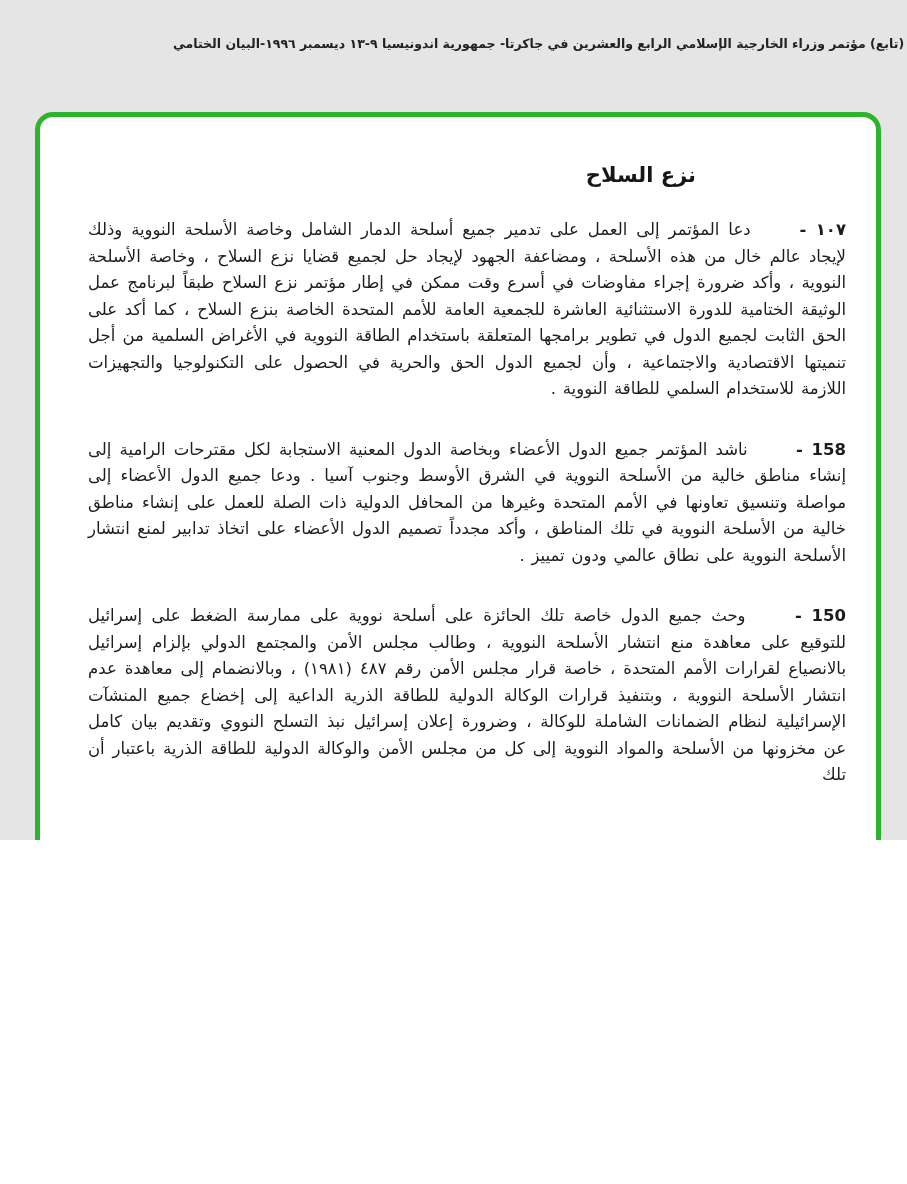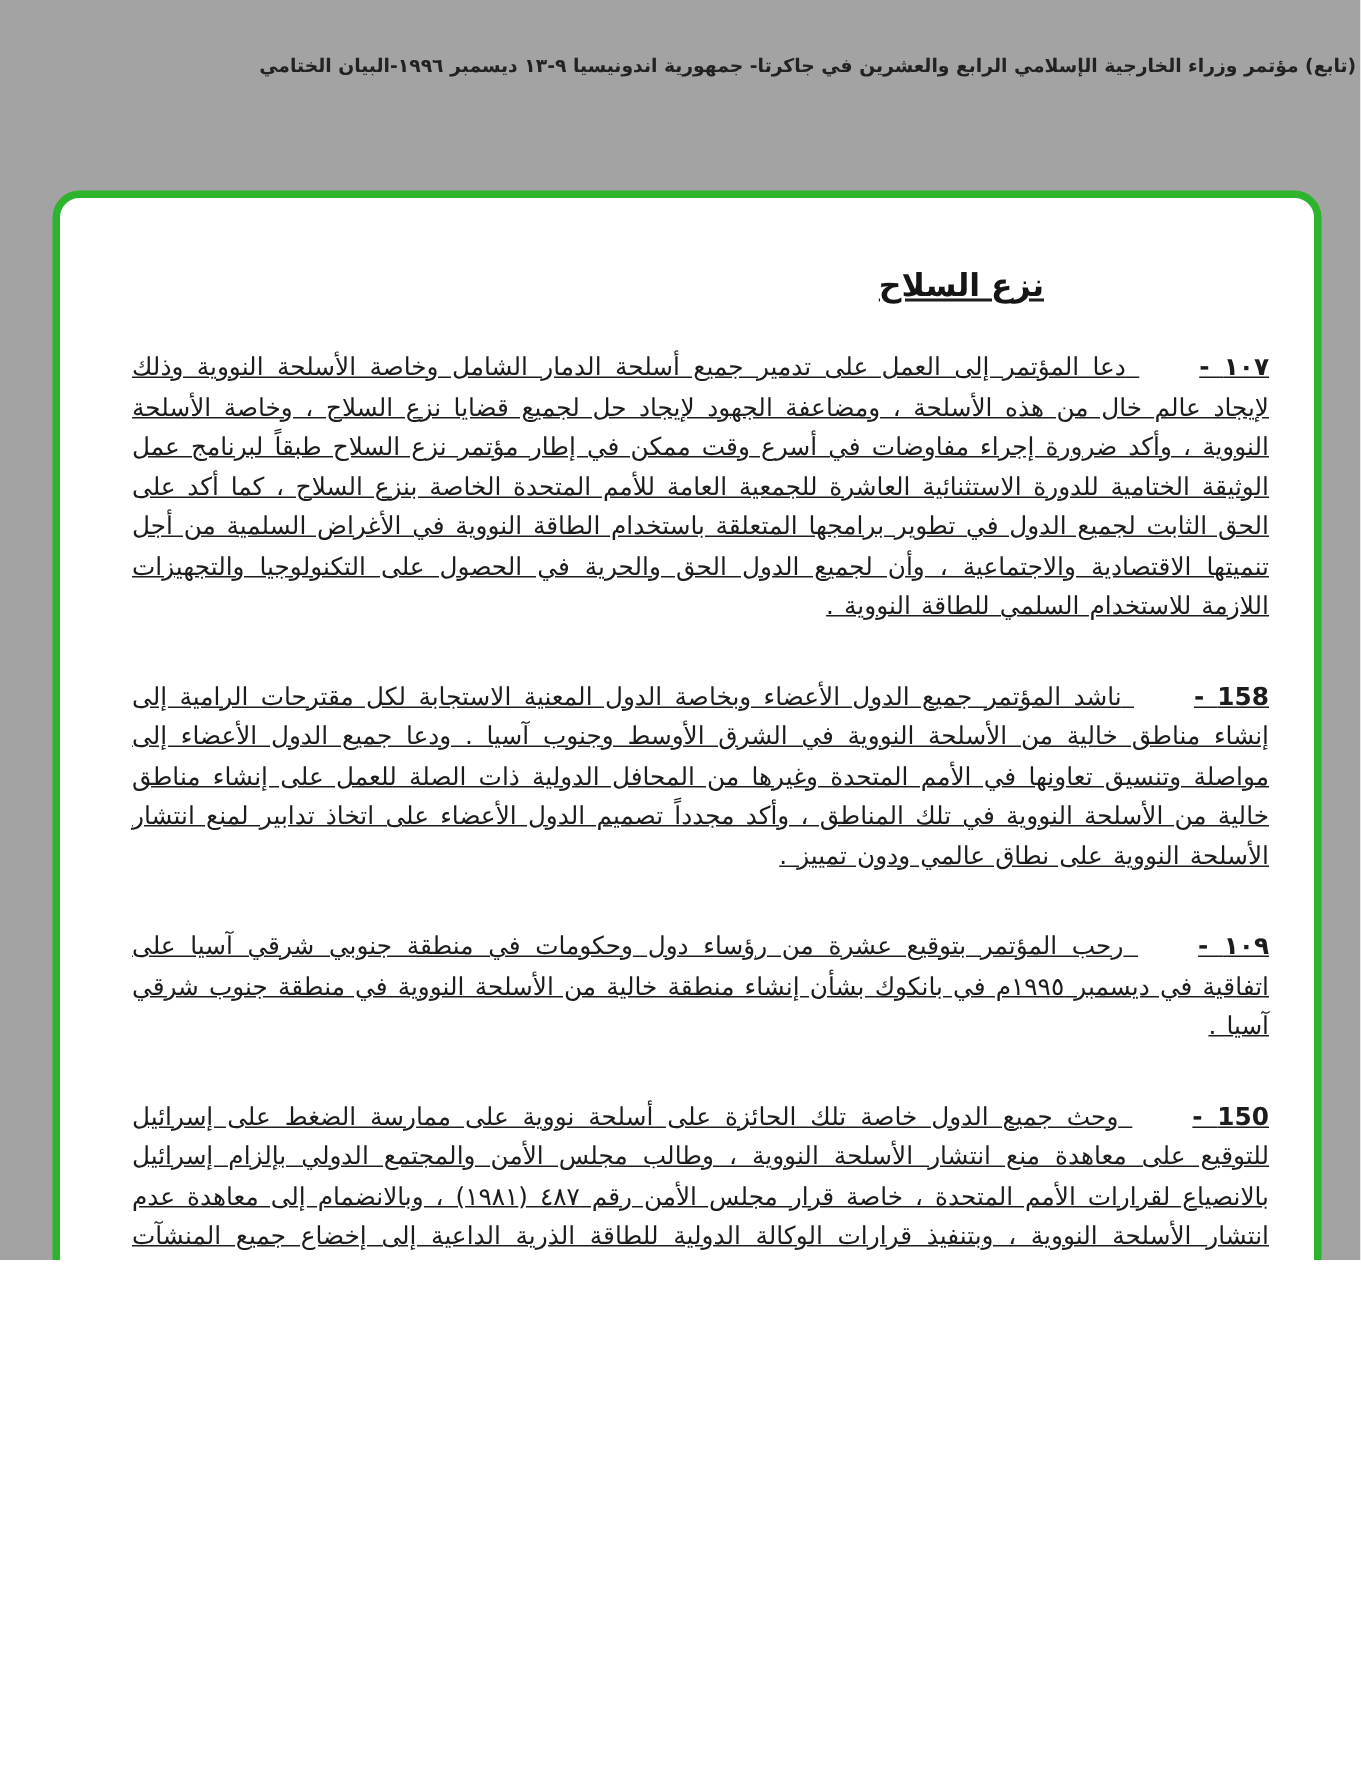--- a/index.html
+++ b/index.html
@@ -5,21 +5,21 @@
   * { margin: 0; padding: 0; box-sizing: border-box; }
   html, body {
     width: 907px; height: 1184px;
     background: #ffffff;
     font-family: "DejaVu Sans", sans-serif;
     color: #1e1e1e;
   }
   .page {
     position: relative;
     width: 907px; height: 840px;
-    background: #a3a3a3;
+    background: #e5e5e5;
     overflow: hidden;
   }
 
   
   .top-caption {
     position: absolute;
     top: 36px; left: 0;
     width: 100%;
     text-align: center;
     direction: rtl;
@@ -33,29 +33,28 @@
   }
   .caption-line-2 {
     margin-top: 16px;
     font-size: 10.5px;
     color: #333;
   }
 
   
   .framed-doc {
     position: absolute;
-    top: 127px; left: 35px;
+    top: 112px; left: 35px;
     width: 846px; height: 1044px;
     border: 5px solid #2db42d;
     border-radius: 18px;
     background: #ffffff;
     direction: rtl;
     padding: 28px 30px 26px 48px;
     overflow: hidden;
-    text-decoration: underline;
   }
 
   .doc-title {
     font-size: 21px;
     font-weight: bold;
     color: #161616;
     width: fit-content;
     margin: 18px 150px 14px 0;
     letter-spacing: 1px;
   }
@@ -93,24 +92,20 @@
     <p class="para">
       <span class="para-num">١٠٧ -</span>
       <span class="para-body">دعا المؤتمر إلى العمل على تدمير جميع أسلحة الدمار الشامل وخاصة الأسلحة النووية وذلك لإيجاد عالم خال من هذه الأسلحة ، ومضاعفة الجهود لإيجاد حل لجميع قضايا نزع السلاح ، وخاصة الأسلحة النووية ، وأكد ضرورة إجراء مفاوضات في أسرع وقت ممكن في إطار مؤتمر نزع السلاح طبقاً لبرنامج عمل الوثيقة الختامية للدورة الاستثنائية العاشرة للجمعية العامة للأمم المتحدة الخاصة بنزع السلاح ، كما أكد على الحق الثابت لجميع الدول في تطوير برامجها المتعلقة باستخدام الطاقة النووية في الأغراض السلمية من أجل تنميتها الاقتصادية والاجتماعية ، وأن لجميع الدول الحق والحرية في الحصول على التكنولوجيا والتجهيزات اللازمة للاستخدام السلمي للطاقة النووية .</span>
     </p>
 
     <p class="para">
       <span class="para-num">158 -</span>
       <span class="para-body">ناشد المؤتمر جميع الدول الأعضاء وبخاصة الدول المعنية الاستجابة لكل مقترحات الرامية إلى إنشاء مناطق خالية من الأسلحة النووية في الشرق الأوسط وجنوب آسيا . ودعا جميع الدول الأعضاء إلى مواصلة وتنسيق تعاونها في الأمم المتحدة وغيرها من المحافل الدولية ذات الصلة للعمل على إنشاء مناطق خالية من الأسلحة النووية في تلك المناطق ، وأكد مجدداً تصميم الدول الأعضاء على اتخاذ تدابير لمنع انتشار الأسلحة النووية على نطاق عالمي ودون تمييز .</span>
     </p>
 
-    <p class="para">
-      <span class="para-num">١٠٩ -</span>
-      <span class="para-body">رحب المؤتمر بتوقيع عشرة من رؤساء دول وحكومات في منطقة جنوبي شرقي آسيا على اتفاقية في ديسمبر ١٩٩٥م في بانكوك بشأن إنشاء منطقة خالية من الأسلحة النووية في منطقة جنوب شرقي آسيا .</span>
-    </p>
 
     <p class="para">
       <span class="para-num">150 -</span>
       <span class="para-body">وحث جميع الدول خاصة تلك الحائزة على أسلحة نووية على ممارسة الضغط على إسرائيل للتوقيع على معاهدة منع انتشار الأسلحة النووية ، وطالب مجلس الأمن والمجتمع الدولي بإلزام إسرائيل بالانصياع لقرارات الأمم المتحدة ، خاصة قرار مجلس الأمن رقم ٤٨٧ (١٩٨١) ، وبالانضمام إلى معاهدة عدم انتشار الأسلحة النووية ، وبتنفيذ قرارات الوكالة الدولية للطاقة الذرية الداعية إلى إخضاع جميع المنشآت الإسرائيلية لنظام الضمانات الشاملة للوكالة ، وضرورة إعلان إسرائيل نبذ التسلح النووي وتقديم بيان كامل عن مخزونها من الأسلحة والمواد النووية إلى كل من مجلس الأمن والوكالة الدولية للطاقة الذرية باعتبار أن تلك</span>
     </p>
 
   </main>
 
 </div>
 

